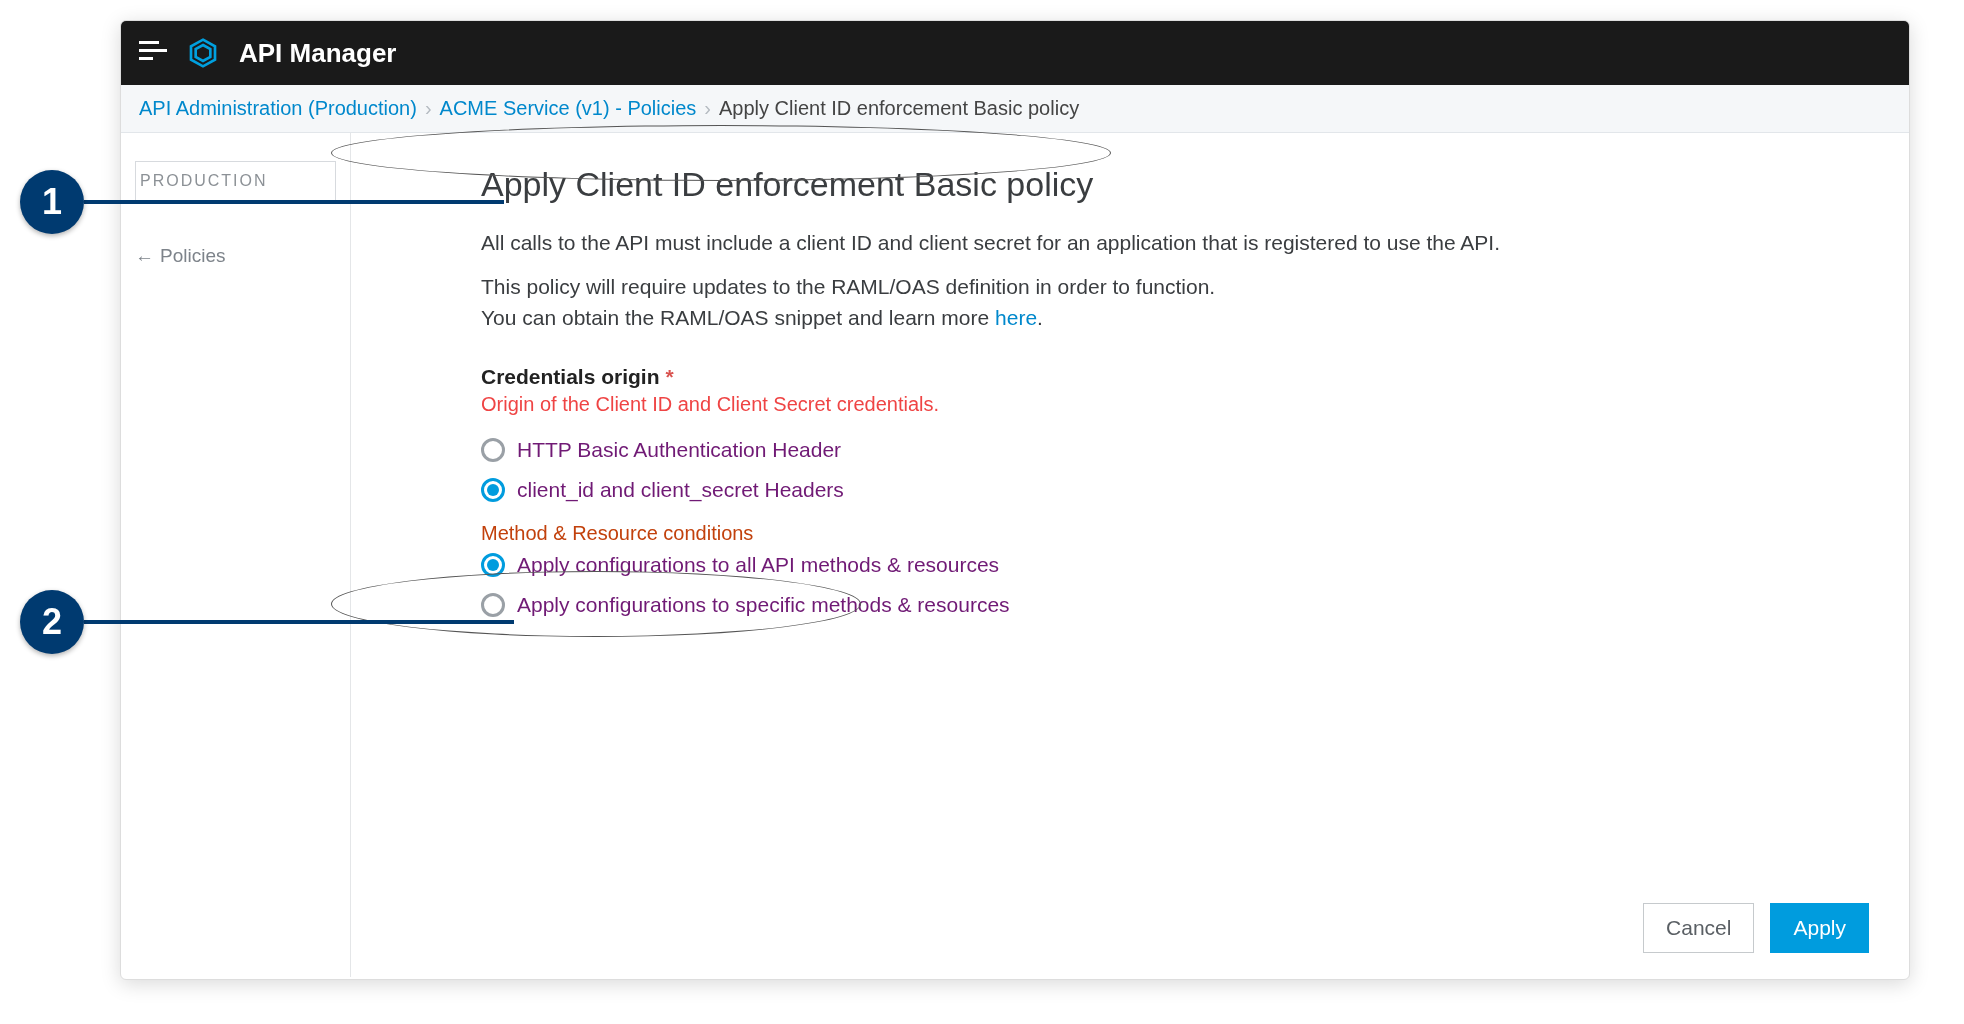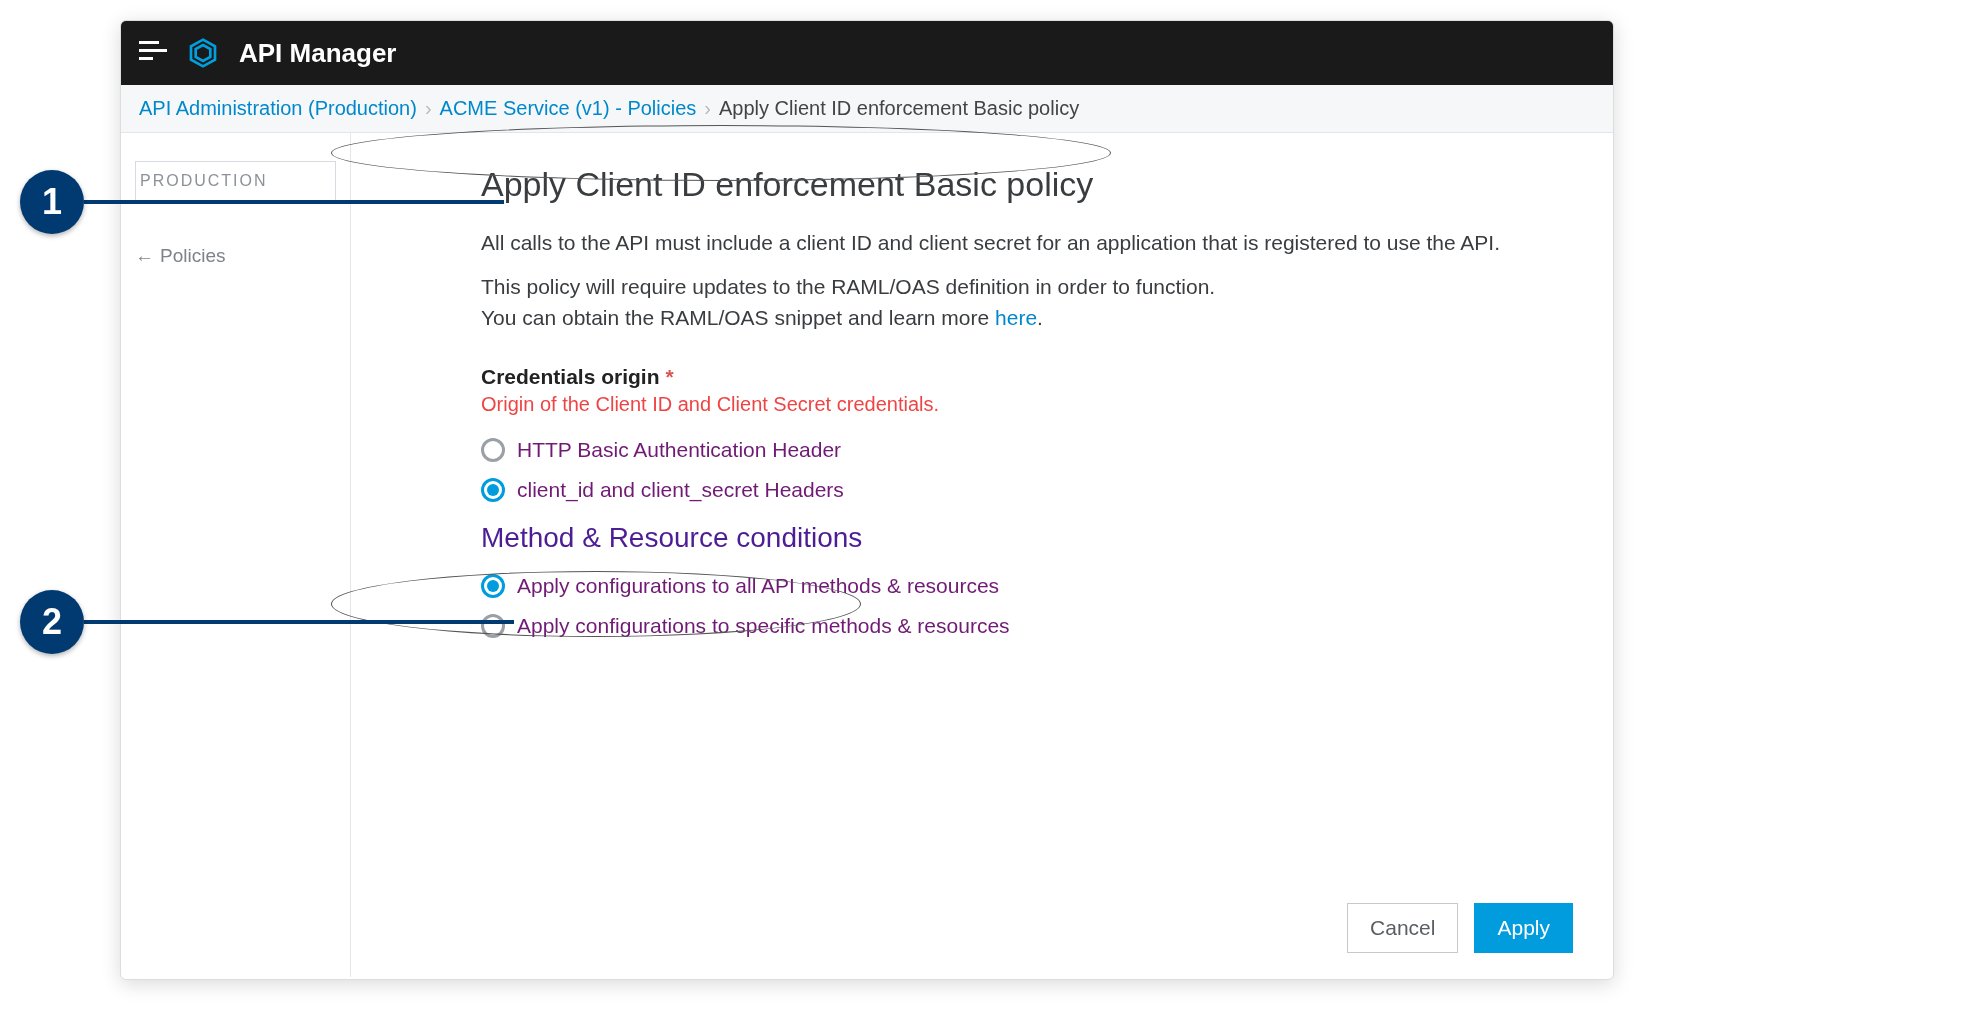--- a/index.html
+++ b/index.html
@@ -8,21 +8,21 @@
     background: #fff;
     color: #333;
     width: 1964px;
     height: 1024px;
     position: relative;
   }
   .app-frame {
     position: absolute;
     left: 120px;
     top: 20px;
-    width: 1494px;
+    width: 1790px;
     height: 960px;
     border: 1px solid #ddd;
     border-radius: 6px;
     box-shadow: 0 4px 20px rgba(0,0,0,0.15);
     overflow: hidden;
     background: #fff;
   }
   .topbar {
     background: #1a1a1a;
     color: #fff;
@@ -142,25 +142,25 @@
   .radio.selected {
     border-color: #009cde;
   }
   .radio.selected::after {
     content: "";
     width: 12px; height: 12px;
     background: #009cde;
     border-radius: 50%;
   }
   .subheading {
-    font-size: 28px;
+    font-size: 20px;
     font-weight: 400;
-    color: #4c1d95;
+    color: #c2410c;
     margin-top: 20px;
-    margin-bottom: 20px;
+    margin-bottom: 8px;
   }
   .footer-actions {
     position: absolute;
     right: 40px;
     bottom: 24px;
     display: flex;
     gap: 16px;
   }
   .btn {
     font-size: 21px;

